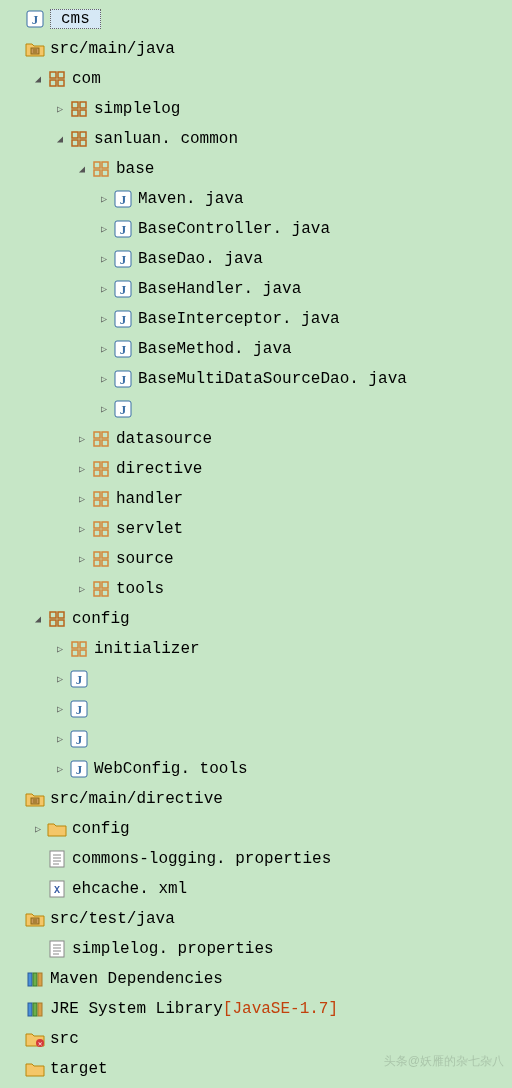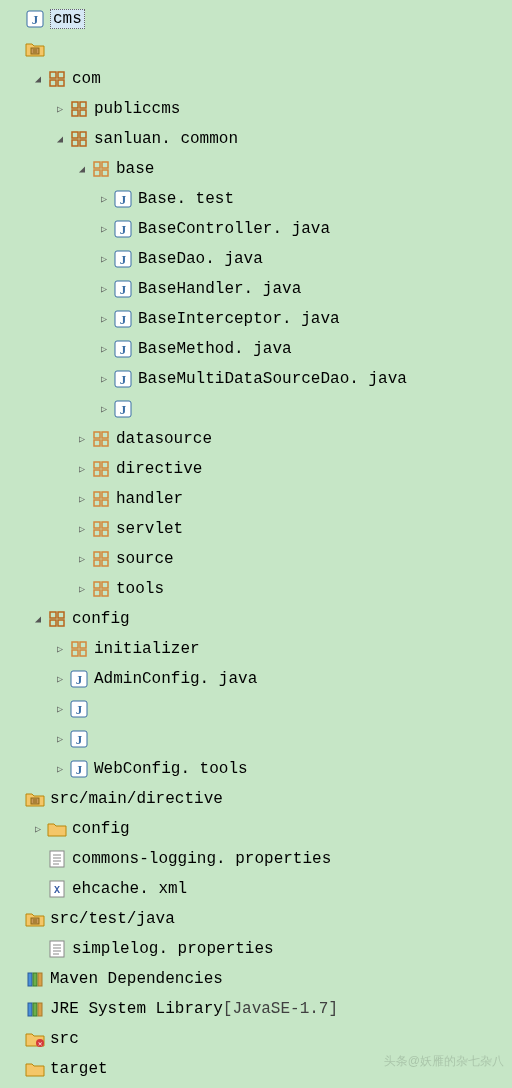--- a/index.html
+++ b/index.html
@@ -32,24 +32,24 @@
     width: 22px;
     height: 22px;
     display: inline-flex;
     justify-content: center;
     align-items: center;
     margin-right: 4px;
   }
   .sel {
     background: #d6e8f5;
     border: 1px dotted #666;
-    padding: 0 2px;
+    padding: 0 10px;
     text-align: right;
   }
-  .jre-detail { color: #404040; }
+  .jre-detail { color: #c2410c; }
   .watermark {
     position: fixed;
     bottom: 18px;
     right: 8px;
     color: rgba(0,0,0,0.15);
     font-family: sans-serif;
     font-size: 12px;
   }
   
   svg { width: 20px; height: 20px; }
@@ -73,20 +73,21 @@
       <span class="indent" style="width: 8px;"></span>
       <span class="arrow none">▷</span>
       <span class="icon">
         <svg viewBox="0 0 20 20">
           <path d="M1 5h6l2 2h10v10H1z" fill="#f4c668" stroke="#b8860b"></path>
           <rect x="6" y="9" width="8" height="6" fill="#c9985a" stroke="#8b6914"></rect>
           <line x1="8" y1="11" x2="12" y2="11" stroke="#8b6914"></line>
           <line x1="8" y1="13" x2="12" y2="13" stroke="#8b6914"></line>
         </svg>
       </span>
+      <span>src/main/java</span>
     </div>
     <div class="row">
       <span class="indent" style="width: 30px;"></span>
       <span class="arrow ">◢</span>
       <span class="icon">
         <svg viewBox="0 0 20 20">
           <rect x="3" y="3" width="6" height="6" fill="none" stroke="#b8651b" stroke-width="1.5"></rect>
           <rect x="11" y="3" width="6" height="6" fill="none" stroke="#b8651b" stroke-width="1.5"></rect>
           <rect x="3" y="11" width="6" height="6" fill="none" stroke="#b8651b" stroke-width="1.5"></rect>
           <rect x="11" y="11" width="6" height="6" fill="none" stroke="#b8651b" stroke-width="1.5"></rect>
@@ -98,21 +99,21 @@
       <span class="indent" style="width: 52px;"></span>
       <span class="arrow ">▷</span>
       <span class="icon">
         <svg viewBox="0 0 20 20">
           <rect x="3" y="3" width="6" height="6" fill="none" stroke="#b8651b" stroke-width="1.5"></rect>
           <rect x="11" y="3" width="6" height="6" fill="none" stroke="#b8651b" stroke-width="1.5"></rect>
           <rect x="3" y="11" width="6" height="6" fill="none" stroke="#b8651b" stroke-width="1.5"></rect>
           <rect x="11" y="11" width="6" height="6" fill="none" stroke="#b8651b" stroke-width="1.5"></rect>
         </svg>
       </span>
-      <span>publiccms</span>
+      <span>simplelog</span>
     </div>
     <div class="row">
       <span class="indent" style="width: 52px;"></span>
       <span class="arrow ">◢</span>
       <span class="icon">
         <svg viewBox="0 0 20 20">
           <rect x="3" y="3" width="6" height="6" fill="none" stroke="#b8651b" stroke-width="1.5"></rect>
           <rect x="11" y="3" width="6" height="6" fill="none" stroke="#b8651b" stroke-width="1.5"></rect>
           <rect x="3" y="11" width="6" height="6" fill="none" stroke="#b8651b" stroke-width="1.5"></rect>
           <rect x="11" y="11" width="6" height="6" fill="none" stroke="#b8651b" stroke-width="1.5"></rect>
@@ -135,21 +136,21 @@
     </div>
     <div class="row">
       <span class="indent" style="width: 96px;"></span>
       <span class="arrow ">▷</span>
       <span class="icon">
         <svg viewBox="0 0 20 20">
           <rect x="2" y="2" width="16" height="16" rx="2" fill="#fff" stroke="#3a6ea5"></rect>
           <text x="10" y="15" text-anchor="middle" font-size="13" font-weight="bold" fill="#3a6ea5" font-family="serif">J</text>
         </svg>
       </span>
-      <span>Base. test</span>
+      <span>Maven. java</span>
     </div>
     <div class="row">
       <span class="indent" style="width: 96px;"></span>
       <span class="arrow ">▷</span>
       <span class="icon">
         <svg viewBox="0 0 20 20">
           <rect x="2" y="2" width="16" height="16" rx="2" fill="#fff" stroke="#3a6ea5"></rect>
           <text x="10" y="15" text-anchor="middle" font-size="13" font-weight="bold" fill="#3a6ea5" font-family="serif">J</text>
         </svg>
       </span>
@@ -326,21 +327,20 @@
     </div>
     <div class="row">
       <span class="indent" style="width: 52px;"></span>
       <span class="arrow ">▷</span>
       <span class="icon">
         <svg viewBox="0 0 20 20">
           <rect x="2" y="2" width="16" height="16" rx="2" fill="#fff" stroke="#3a6ea5"></rect>
           <text x="10" y="15" text-anchor="middle" font-size="13" font-weight="bold" fill="#3a6ea5" font-family="serif">J</text>
         </svg>
       </span>
-      <span>AdminConfig. java</span>
     </div>
     <div class="row">
       <span class="indent" style="width: 52px;"></span>
       <span class="arrow ">▷</span>
       <span class="icon">
         <svg viewBox="0 0 20 20">
           <rect x="2" y="2" width="16" height="16" rx="2" fill="#fff" stroke="#3a6ea5"></rect>
           <text x="10" y="15" text-anchor="middle" font-size="13" font-weight="bold" fill="#3a6ea5" font-family="serif">J</text>
         </svg>
       </span>

